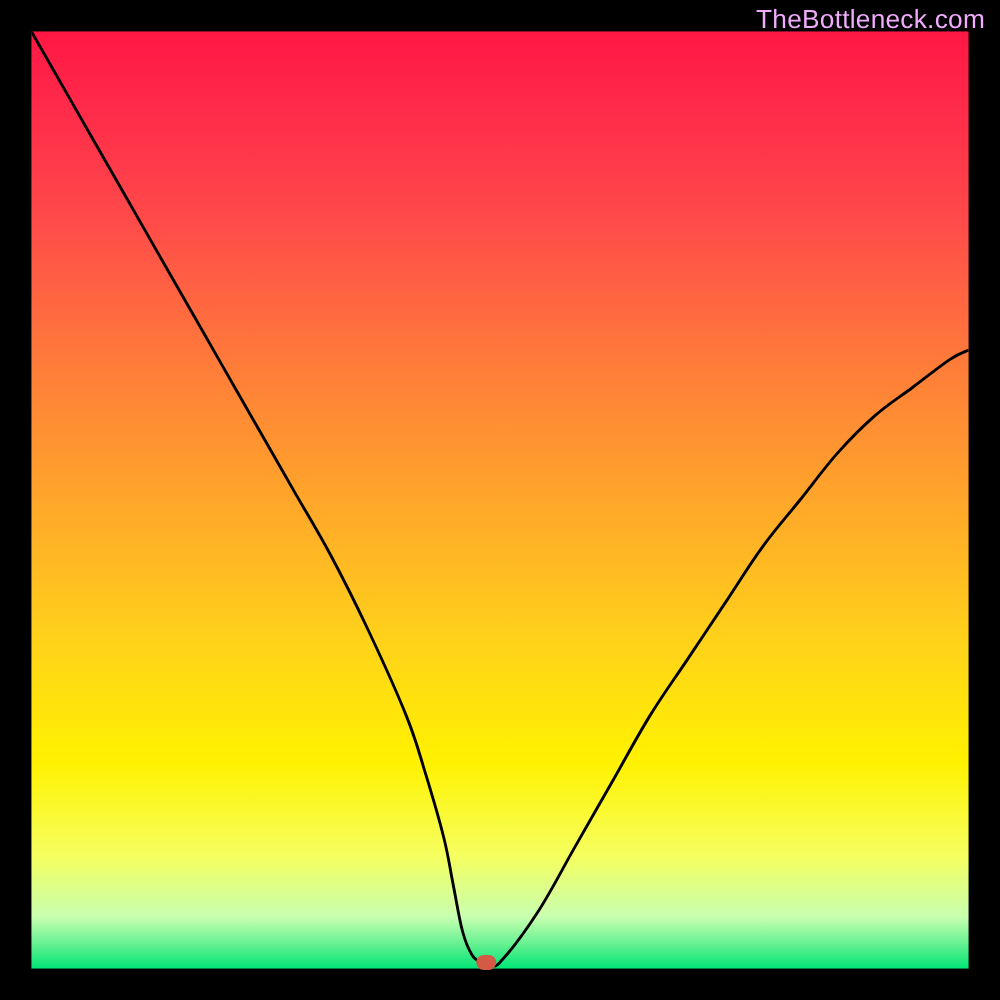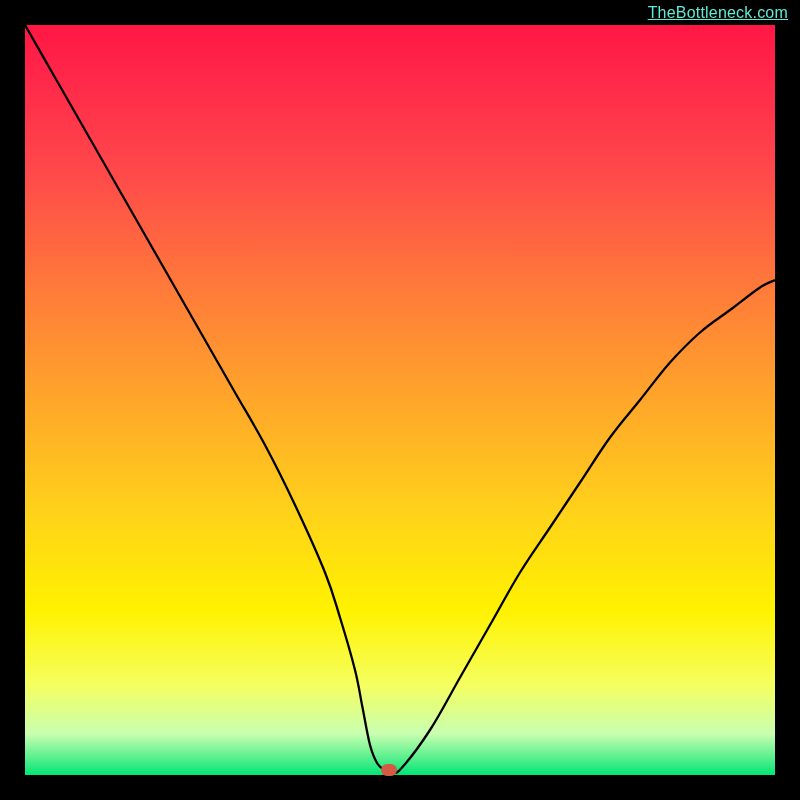--- a/index.html
+++ b/index.html
@@ -14,26 +14,25 @@
   .frame {
     position: relative;
     width: 800px;
     height: 800px;
     background: #000;
   }
   .watermark {
     position: absolute;
     top: 4px;
     right: 12px;
-    color: #5eead4;
-    font-size: 16px;
+    color: #f0abfc;
+    font-size: 21px;
     font-weight: 500;
     letter-spacing: 0.2px;
     z-index: 10;
-    text-decoration: underline;
   }
   .plot-area {
     position: absolute;
     left: 25px;
     top: 25px;
     width: 750px;
     height: 750px;
   }
   .plot-area svg {
     display: block;

